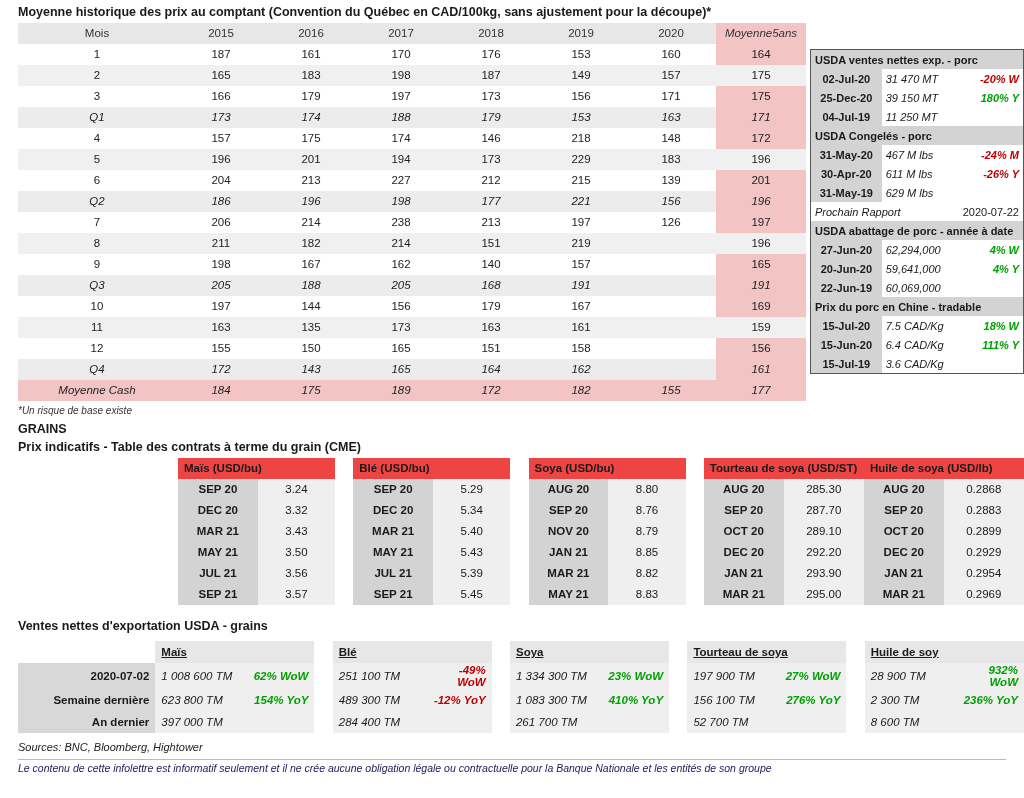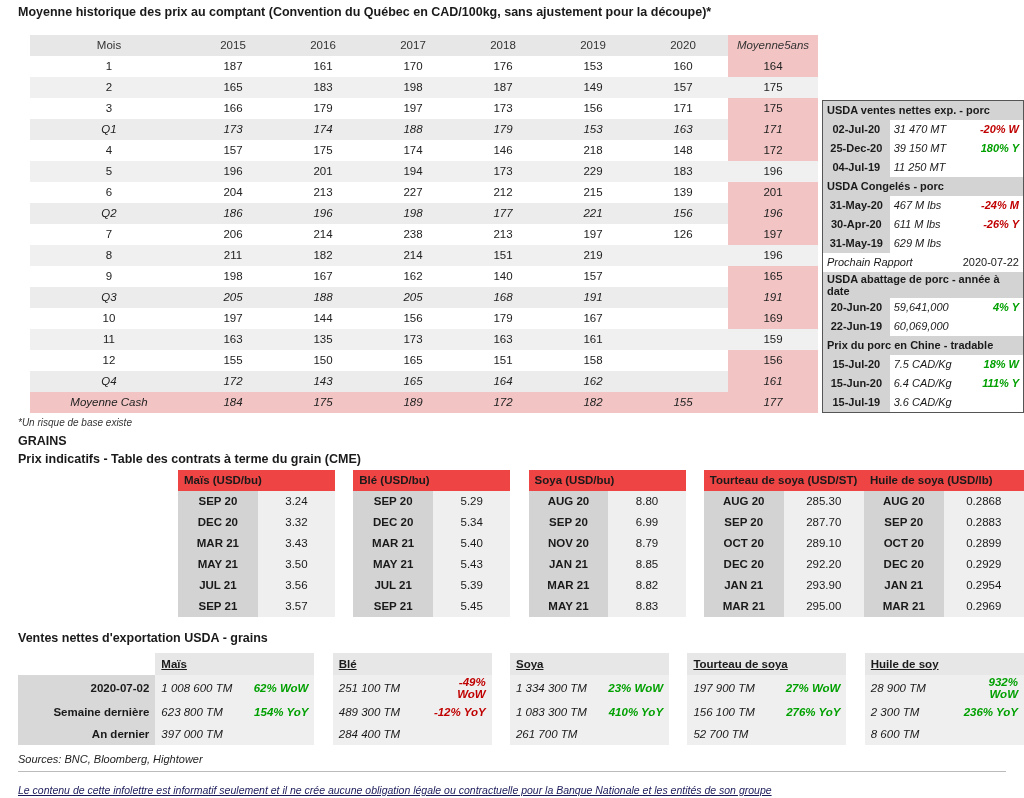--- a/index.html
+++ b/index.html
@@ -25,23 +25,22 @@
   .title-main {
     font-size: 12.5px;
     font-weight: bold;
     padding: 4px 10px 2px 18px;
     line-height: 1.35;
     width: 730px;
   }
   
   .top-wrap {
     display: flex;
-    align-items: flex-end;
-    padding-left: 30px;
-    margin-top: 12px;
+    align-items: center;
+    padding-left: 18px;
   }
   table.cash {
     border-collapse: collapse;
     width: 714px;
     table-layout: fixed;
   }
   table.cash td, table.cash th {
     font-size: 11.5px;
     text-align: center;
     padding: 2px 4px;
@@ -207,23 +206,22 @@
   .exp-blank { background: #ffffff; width: 8px; }
   .sources {
     font-size: 11px;
     font-style: italic;
     padding: 8px 0 2px 18px;
     color: #222;
   }
   .disclaimer {
     font-size: 10.5px;
     font-style: italic;
-    padding: 12px 0 0 18px;
+    padding: 2px 0 0 18px;
     color: #1a1a5a;
-    text-decoration: underline;
     border-top: 1px solid #bbb;
     margin: 4px 18px 0 18px;
     padding-left: 0;
   }
 </style>
 </head>
 <body>
 
 <div class="page">
 
@@ -460,20 +458,25 @@
 
           <tr class="usda-report">
               <td class="rep-lbl" colspan="2">Prochain Rapport</td>
               <td class="rep-val">2020-07-22</td>
             </tr>
 
           <tr class="usda-sec">
               <td colspan="3">USDA abattage de porc - année à date</td>
             </tr>
           <tr>
+              <td class="u-date">27-Jun-20</td>
+              <td class="u-val">62,294,000</td>
+              <td class="u-chg pos">4% W</td>
+            </tr>
+          <tr>
               <td class="u-date">20-Jun-20</td>
               <td class="u-val">59,641,000</td>
               <td class="u-chg pos">4% Y</td>
             </tr>
           <tr>
               <td class="u-date">22-Jun-19</td>
               <td class="u-val">60,069,000</td>
               <td class="u-chg"></td>
             </tr>
 
@@ -534,21 +537,21 @@
             <td class="fut-val">0.2868</td>
         </tr>
         <tr>
           <td class="fut-mon">DEC 20</td>
             <td class="fut-val">3.32</td>
           <td class="fut-gap"></td>
           <td class="fut-mon">DEC 20</td>
             <td class="fut-val">5.34</td>
           <td class="fut-gap"></td>
           <td class="fut-mon">SEP 20</td>
-            <td class="fut-val">6.99</td>
+            <td class="fut-val">8.76</td>
           <td class="fut-gap"></td>
           <td class="fut-mon">SEP 20</td>
             <td class="fut-val">287.70</td>
           <td class="fut-mon">SEP 20</td>
             <td class="fut-val">0.2883</td>
         </tr>
         <tr>
           <td class="fut-mon">MAR 21</td>
             <td class="fut-val">3.43</td>
           <td class="fut-gap"></td>

